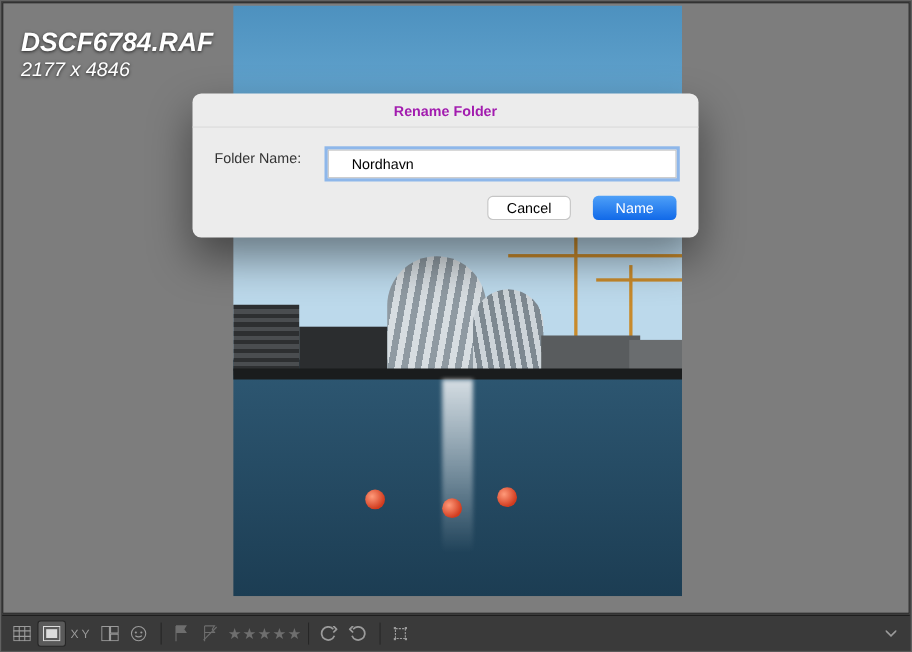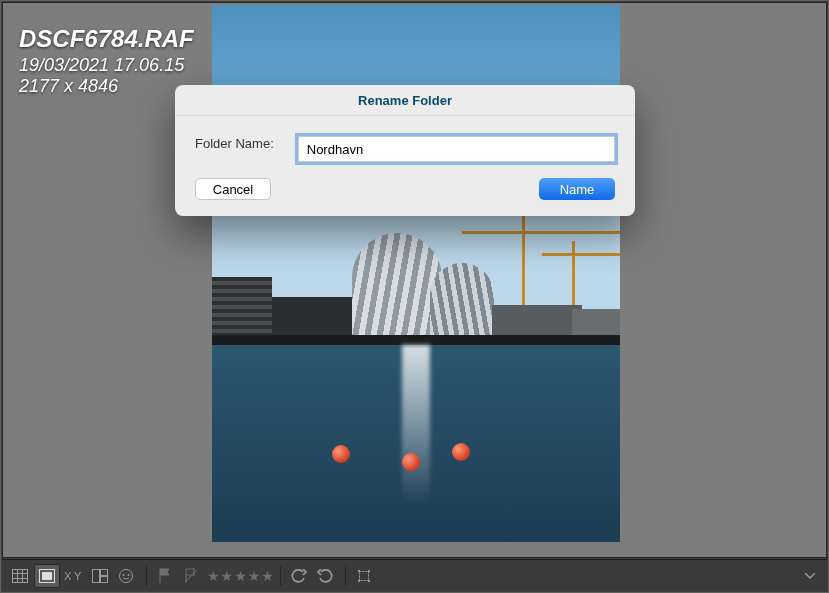--- a/index.html
+++ b/index.html
@@ -29,26 +29,26 @@
   .buoy{position:absolute;width:18px;height:18px;border-radius:50%;background:radial-gradient(circle at 35% 35%,#ff9a7a,#d13b1e 70%);}
   .bu1{left:120px;top:440px;} .bu2{left:190px;top:448px;} .bu3{left:240px;top:438px;}
   
   .info{position:absolute;left:16px;top:22px;color:#fff;text-shadow:0 1px 3px rgba(0,0,0,.7);}
   .info .fn{font-size:24px;font-weight:600;font-style:italic;}
   .info .dt{font-size:18px;font-style:italic;margin-top:2px;}
   .info .dim{font-size:18px;font-style:italic;}
   
   .dialog{position:absolute;left:172px;top:82px;width:460px;background:#ececec;border-radius:8px;
           box-shadow:0 18px 40px rgba(0,0,0,.45);}
-  .dlg-title{text-align:center;font-size:13px;font-weight:600;color:#0c4a6e;padding:8px 0 7px;border-bottom:1px solid #d9d9d9;}
+  .dlg-title{text-align:center;font-size:13px;font-weight:600;color:#a21caf;padding:8px 0 7px;border-bottom:1px solid #d9d9d9;}
   .dlg-body{padding:20px 20px 6px 20px;display:flex;align-items:flex-start;gap:24px;}
   .dlg-body label{font-size:13px;color:#333;white-space:nowrap;}
-  .dlg-body input{flex:1;height:22px;font-size:13px;padding:1px 8px;border:1px solid #c8c8c8;border-radius:0;
+  .dlg-body input{flex:1;height:22px;font-size:13px;padding:1px 21px;border:1px solid #c8c8c8;border-radius:0;
                   box-shadow:0 0 0 3px #8eb7ea;outline:none;background:#fff;}
-  .dlg-foot{padding:10px 20px 16px;display:flex;justify-content:space-between;gap:8px;}
+  .dlg-foot{padding:10px 20px 16px;display:flex;justify-content:flex-end;gap:20px;}
   .btn{min-width:76px;height:22px;font-size:13px;border-radius:5px;border:1px solid #c5c5c5;background:#fff;cursor:pointer;}
   .btn.primary{border:none;color:#fff;background:linear-gradient(#4ea0f8,#1169e8);}
   
   .toolbar{position:absolute;left:1px;right:1px;bottom:1px;height:32px;background:#3a3a3a;border-top:1px solid #1e1e1e;
            display:flex;align-items:center;padding:0 6px;box-sizing:border-box;}
   .tbtn{width:24px;height:22px;margin-right:2px;display:flex;align-items:center;justify-content:center;
         color:#9b9b9b;border-radius:3px;}
   .tbtn.on{background:#5a5a5a;border:1px solid #262626;color:#dcdcdc;}
   .sep{width:1px;height:20px;background:#262626;margin:0 6px;}
   svg{display:block;}
@@ -78,21 +78,20 @@
       <div class="blk b4"></div>
       <div class="shore"></div>
       <div class="refl"></div>
       <div class="buoy bu1"></div>
       <div class="buoy bu2"></div>
       <div class="buoy bu3"></div>
     </div>
 
     <div class="info">
       <div class="fn">DSCF6784.RAF</div>
-      <div class="dt">19/03/2021 17.06.15</div>
       <div class="dim">2177 x 4846</div>
     </div>
 
     <div class="dialog">
       <div class="dlg-title">Rename Folder</div>
       <div class="dlg-body">
         <label>Folder Name:</label>
         <input type="text" value="Nordhavn" style="">
       </div>
       <div class="dlg-foot">

